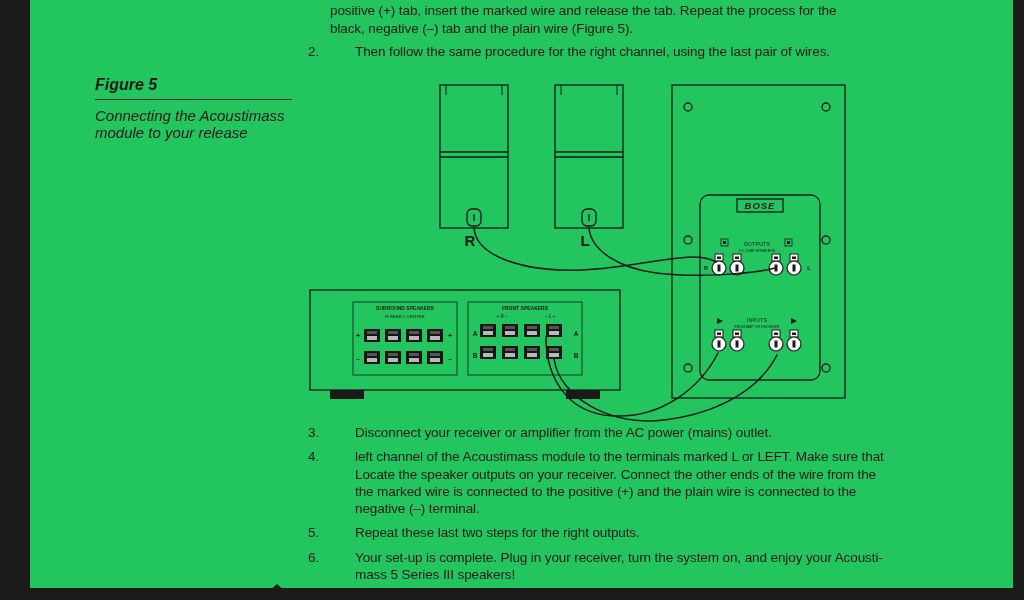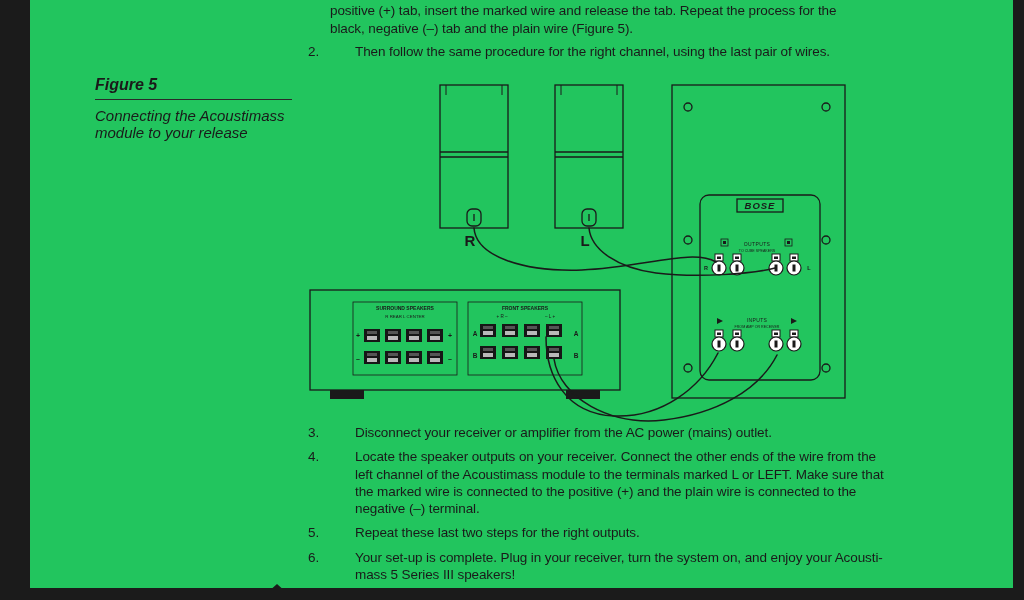--- a/index.html
+++ b/index.html
@@ -196,22 +196,22 @@
   <div class="bottom-instructions">
     <div class="instr">
       <span class="num">3.</span>
       <span class="body">
           <span class="ln">Disconnect your receiver or amplifier from the AC power (mains) outlet.</span>
         </span>
     </div>
     <div class="instr">
       <span class="num">4.</span>
       <span class="body">
+        <span class="ln">left channel of the Acoustimass module to the terminals marked L or LEFT. Make sure that</span>
         <span class="ln">Locate the speaker outputs on your receiver. Connect the other ends of the wire from the</span>
-        <span class="ln">left channel of the Acoustimass module to the terminals marked L or LEFT. Make sure that</span>
         <span class="ln">the marked wire is connected to the positive (+) and the plain wire is connected to the</span>
         <span class="ln">negative (–) terminal.</span>
       </span>
     </div>
     <div class="instr">
       <span class="num">5.</span>
       <span class="body">
           <span class="ln">Repeat these last two steps for the right outputs.</span>
         </span>
     </div>

